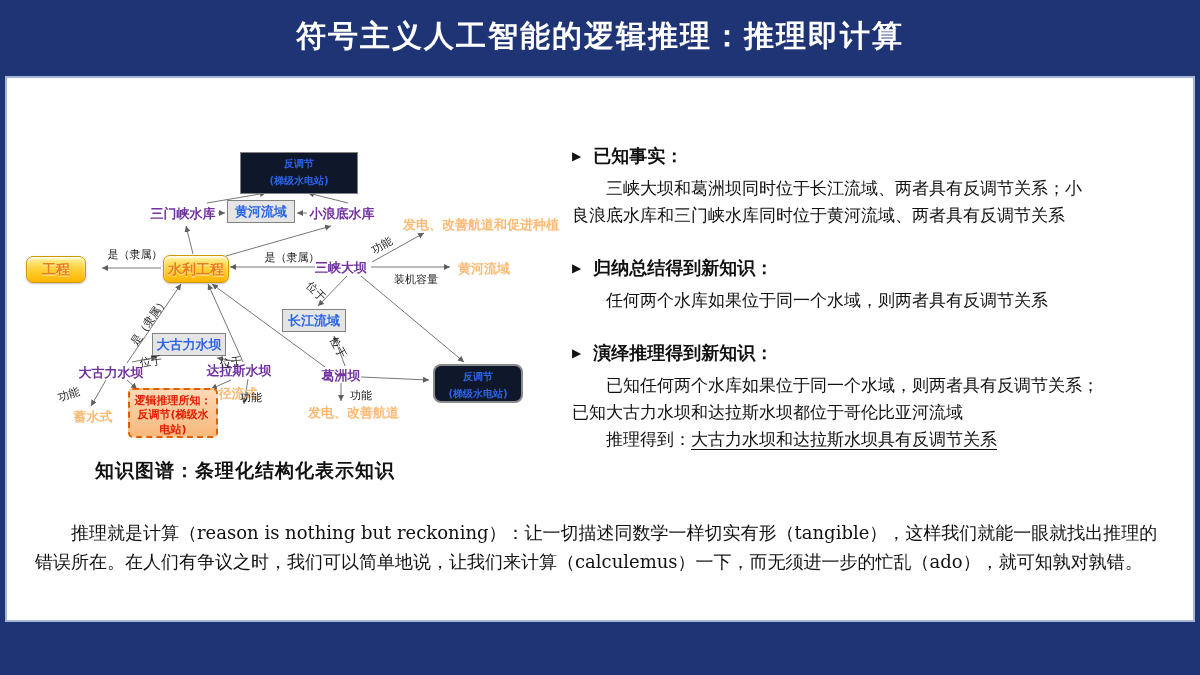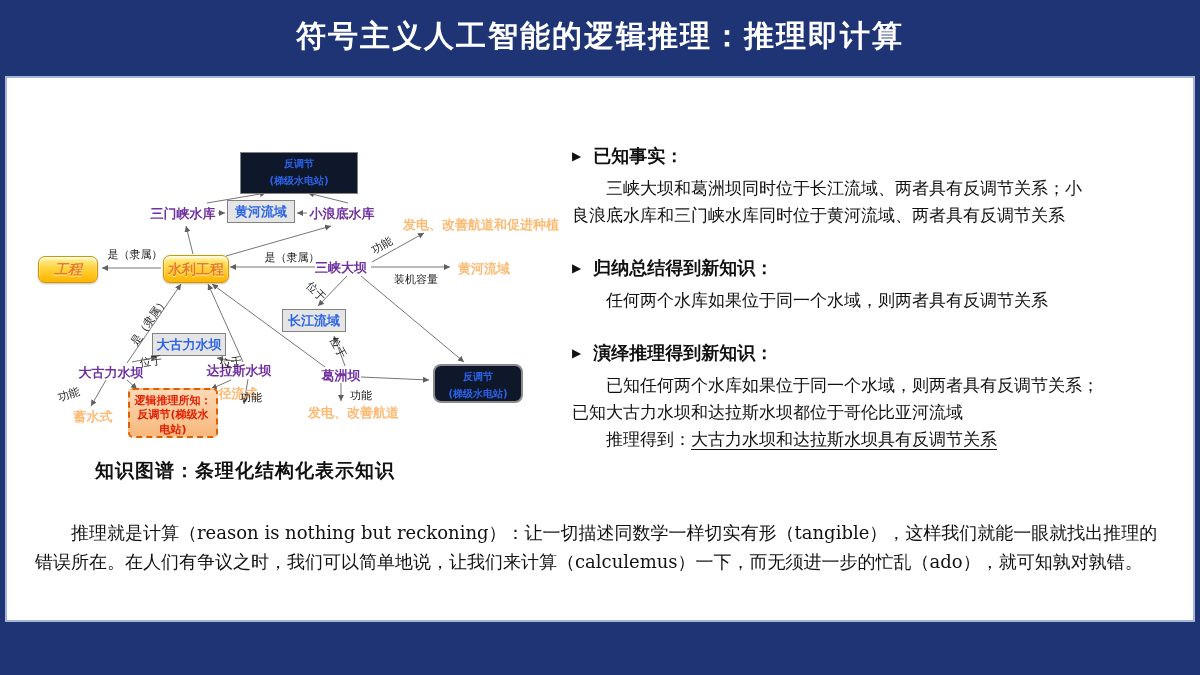--- a/index.html
+++ b/index.html
@@ -90,21 +90,21 @@
   </svg>
 
   <div class="node n-bluebox2" style="left:240px;top:152px;width:116px;height:38px;">
     <div>反调节</div>
     <div>(梯级水电站)</div>
   </div>
   <div class="node n-purple" style="left:146px;top:205px;width:74px;">三门峡水库</div>
   <div class="node n-bluebox" style="left:227px;top:200px;width:66px;">黄河流域</div>
   <div class="node n-purple" style="left:305px;top:205px;width:74px;">小浪底水库</div>
   <div class="node n-green" style="left:403px;top:216px;width:148px;">发电、改善航道和促进种植</div>
-  <div class="node n-yellow" style="left:38px;top:256px;width:58px;line-height:25px;font-style:italic;">工程</div>
+  <div class="node n-yellow" style="left:26px;top:256px;width:58px;line-height:25px;">工程</div>
   <div class="node n-yellow" style="left:163px;top:255px;width:64px;line-height:26px;">水利工程</div>
   <div class="node n-purple" style="left:315px;top:259px;width:52px;">三峡大坝</div>
   <div class="node n-green" style="left:455px;top:260px;width:58px;">黄河流域</div>
   <div class="node n-bluebox" style="left:282px;top:309px;width:62px;">长江流域</div>
   <div class="node n-bluebox" style="left:152px;top:333px;width:72px;">大古力水坝</div>
   <div class="node n-purple" style="left:78px;top:364px;width:66px;">大古力水坝</div>
   <div class="node n-purple" style="left:206px;top:362px;width:66px;">达拉斯水坝</div>
   <div class="node n-dashed" style="left:128px;top:388px;width:86px;height:42px;">
     <div>逻辑推理所知：</div>
     <div>反调节(梯级水</div>

